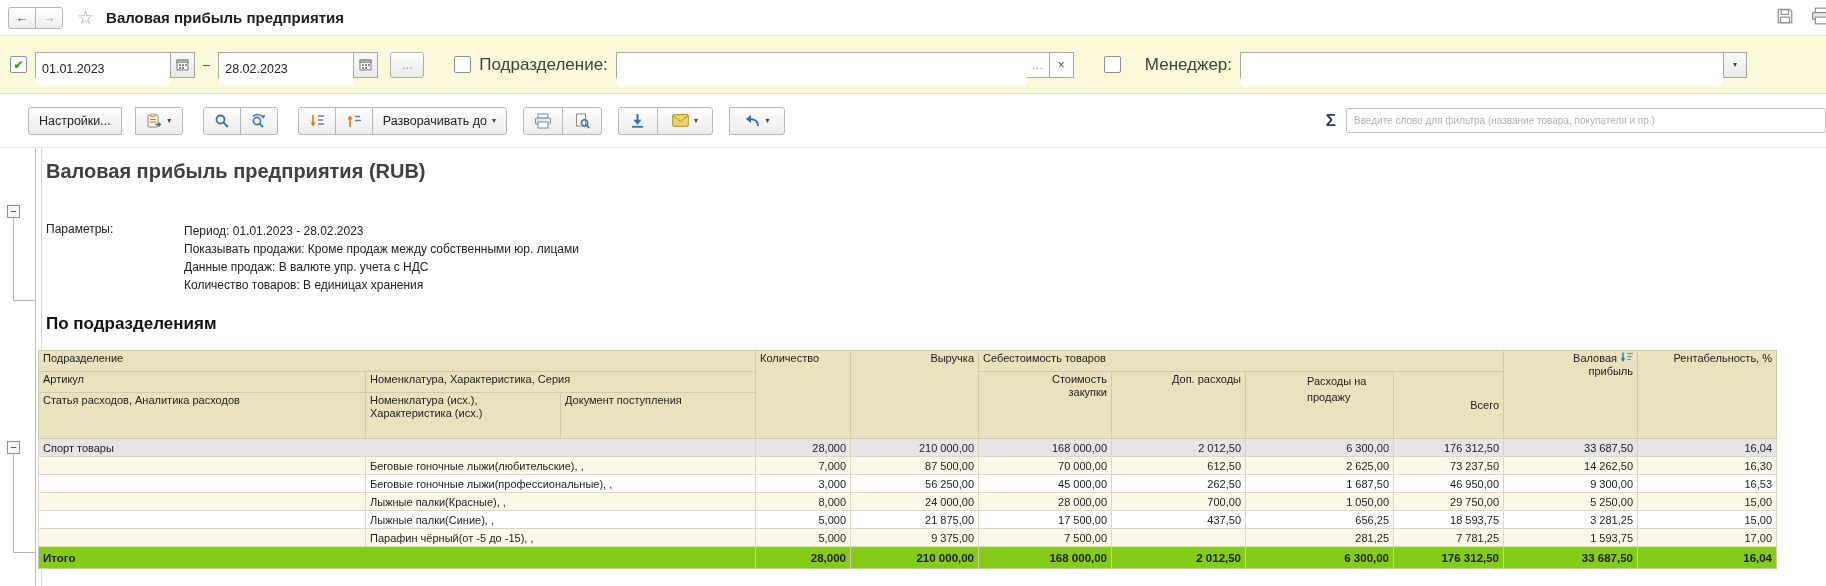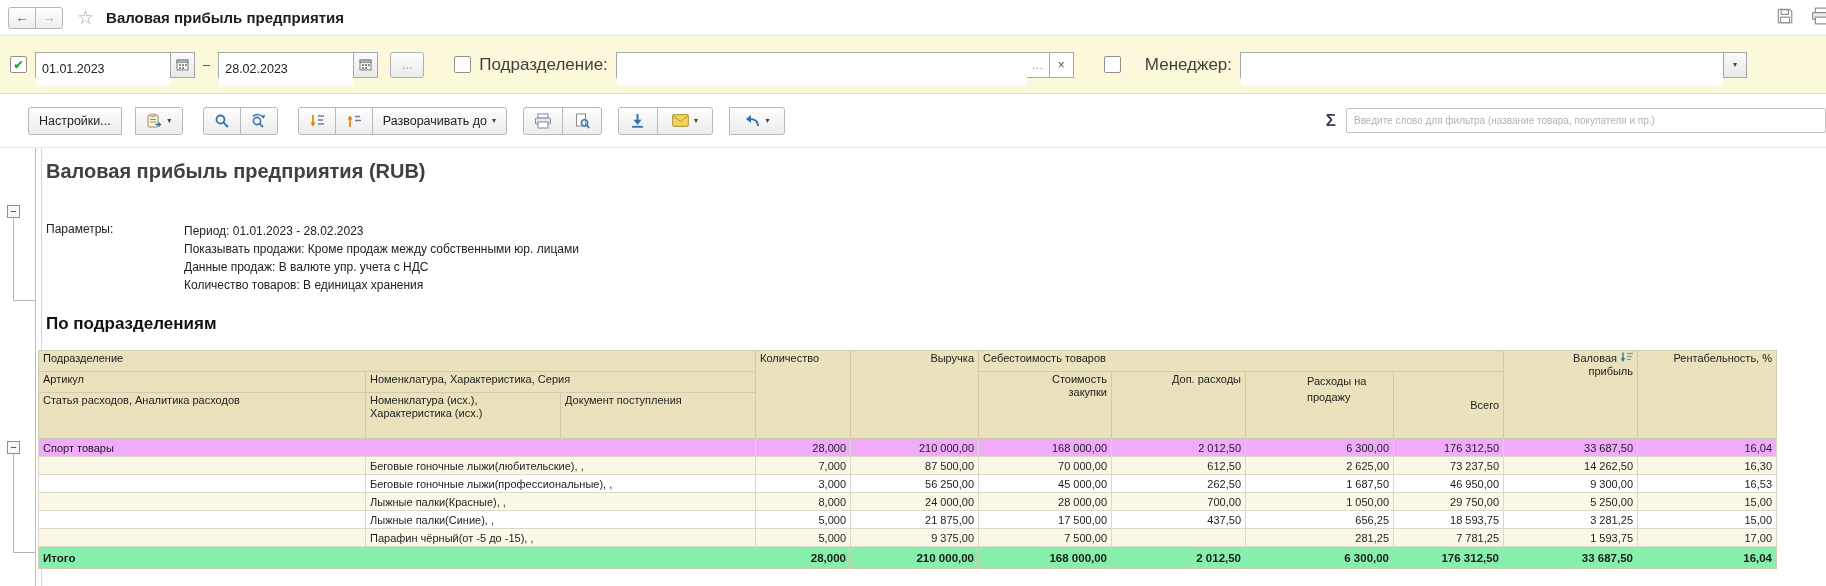--- a/index.html
+++ b/index.html
@@ -81,25 +81,25 @@
   .rep .num{text-align:right;}
   .rep .v-mid{vertical-align:middle;}
   .rep .wrap{white-space:normal;line-height:13px;}
   .w70{width:72px;margin-left:auto;text-align:right;white-space:normal;line-height:13px;}
   .w80{width:82px;margin-left:auto;text-align:left;white-space:normal;line-height:16px;}
   .w100{width:104px;margin-left:auto;text-align:right;white-space:normal;line-height:13px;}
   .gross-wrap{text-align:right;line-height:13px;}
   .gross-wrap svg{vertical-align:-1px;margin-left:3px;}
   .rep tbody tr{height:18px;}
   .rep tbody td{border-color:#dcd8c7;}
-  .rep tr.group td{background:#f0abfc;}
+  .rep tr.group td{background:#e5e5e5;}
   .rep tr.d-odd td{background:#fbf8e8;}
   .rep tr.d-even td{background:#ffffff;}
   .rep tr.total{height:22px;}
-  .rep tr.total td{background:#86efac;font-weight:bold;border-color:#cfcab2;font-size:11.5px;}
+  .rep tr.total td{background:#84cc16;font-weight:bold;border-color:#cfcab2;font-size:11.5px;}
 </style>
 </head>
 <body>
 
 <div class="app">
 
   <div class="titlebar">
     <div class="navgrp">
       <div class="nav-btn back">
           <span>←</span>

